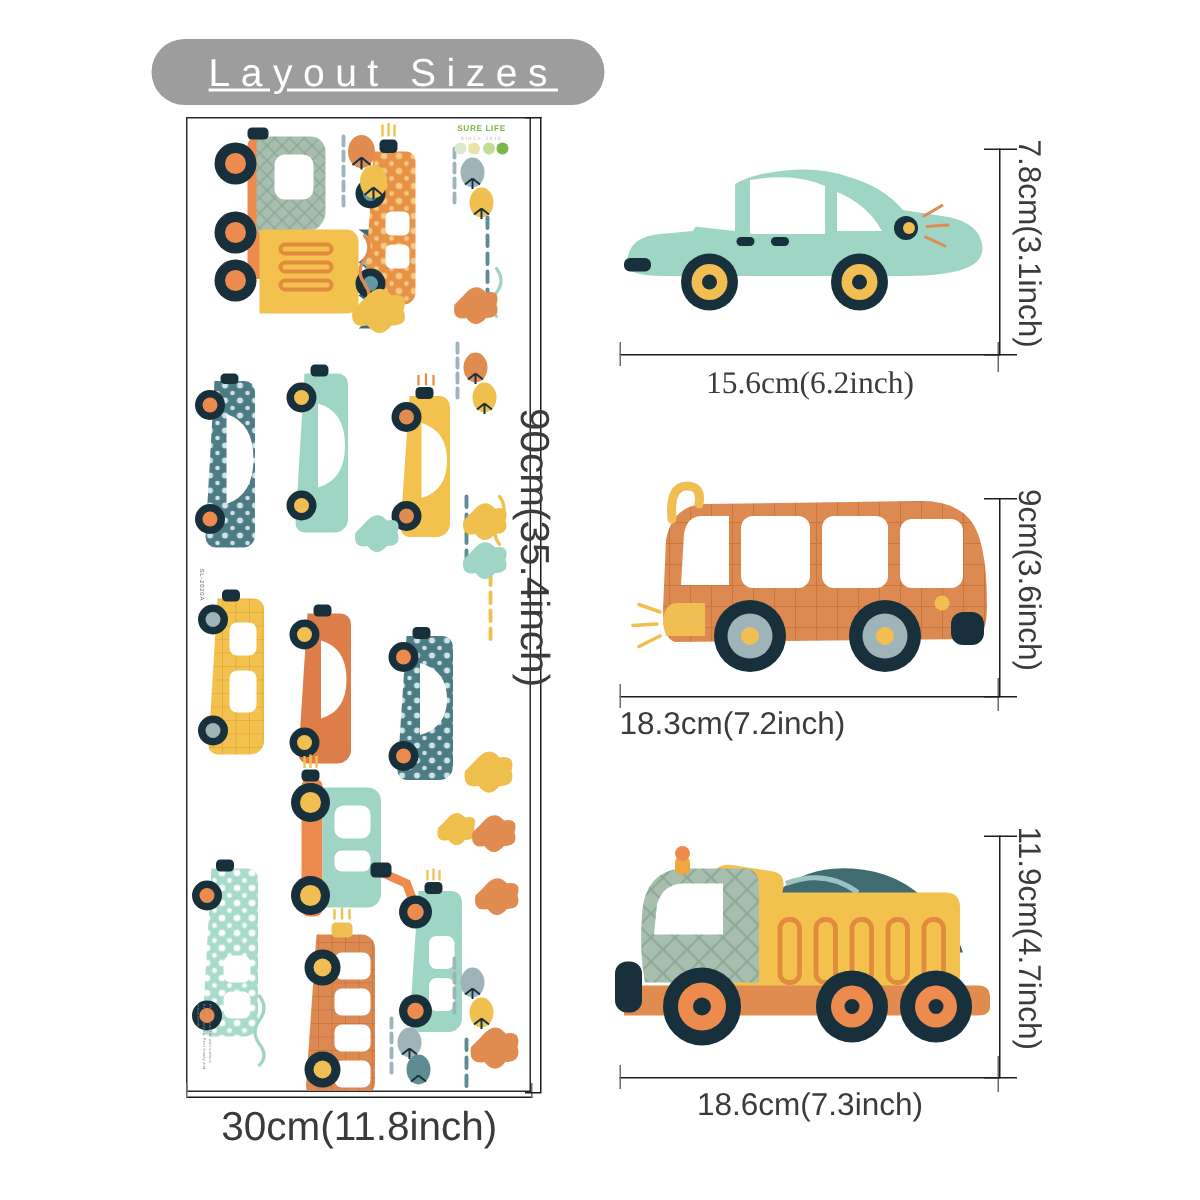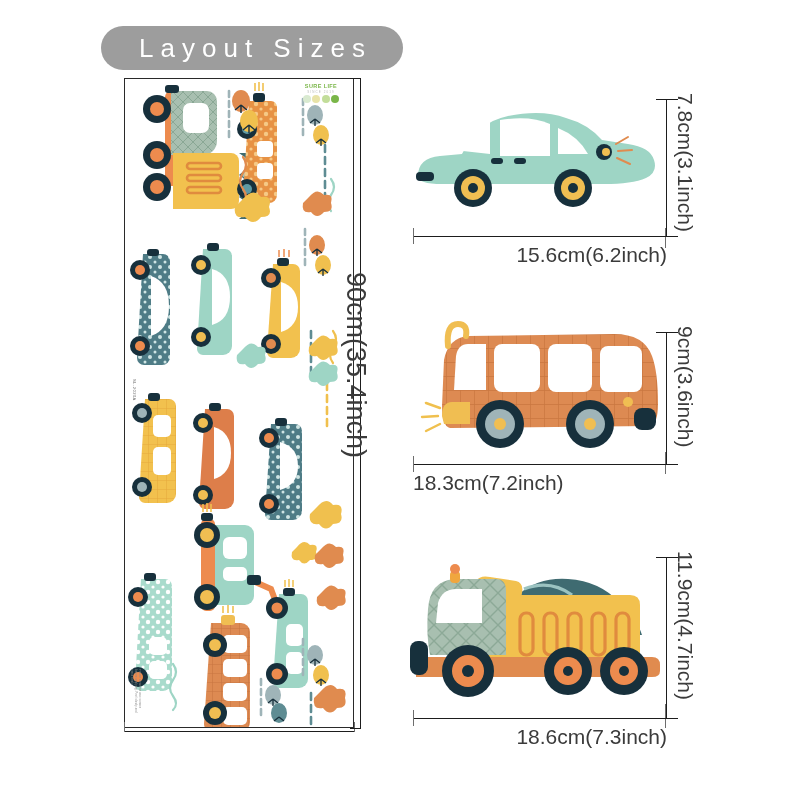--- a/index.html
+++ b/index.html
@@ -18,20 +18,21 @@
     background: #9d9d9d;
     border-radius: 22px;
     display: flex; align-items: center; justify-content: center;
   }
   .header-pill .txt {
     color: #ffffff;
     font-size: 26px;
     letter-spacing: 7px;
     text-indent: 7px;
     font-weight: 400;
+    text-decoration: underline;
   }
 
   
   .sheet {
     position: absolute; left: 124px; top: 78px;
     width: 230px; height: 650px;
     background: #ffffff;
     border: 1.5px solid #2a2a2a;
     overflow: hidden;
   }
@@ -373,20 +374,21 @@
       </div>
 
       <div class="tinycode">SL-2020A</div>
       <div class="tinyprint">Please clean the wall surface before applying. Peel slowly and press firmly.</div>
     </div>
   </div>
 
   <div class="sheet-h-line"></div>
   <div class="cap-v" style="left:124px; top:722px; height:10px;"></div>
   <div class="cap-v" style="left:354px; top:722px; height:10px;"></div>
+  <div class="sheet-w-label">30cm(11.8inch)</div>
 
   <div class="sheet-v-line"></div>
   <div class="cap-h" style="left:350px; top:78px; width:11px;"></div>
   <div class="cap-h" style="left:350px; top:728px; width:11px;"></div>
   <div class="sheet-v-label">90cm(35.4inch)</div>
 
   <div class="item" style="left:408px; top:88px; width:270px; height:130px;">
     <svg width="270" height="130" viewBox="0 0 270 130">
       <path d="M10 88 q0 -18 22 -20 l22 -2 q16 -32 46 -38 q34 -7 58 2 q22 6 36 22 l26 4 q22 3 26 16 q4 12 -8 18 q-14 6 -42 6 l-162 0 q-24 0 -24 -8 z" fill="#9ED5C5"></path>
       <path d="M46 62 q14 -26 36 -30 l0 34 z" fill="#ffffff"></path>
@@ -407,21 +409,21 @@
         <circle cx="65" cy="100" r="5" fill="#17303C"></circle>
       <circle cx="165" cy="100" r="19" fill="#17303C"></circle>
         <circle cx="165" cy="100" r="12" fill="#F0BE52"></circle>
         <circle cx="165" cy="100" r="5" fill="#17303C"></circle>
     </svg>
   </div>
 
   <div class="line-h" style="left:413px; top:236px; width:254px;"></div>
   <div class="cap-v" style="left:413px; top:228px; height:16px;"></div>
   <div class="cap-v" style="left:665px; top:228px; height:20px;"></div>
-  <div class="dim-label" style="left:413px; top:243px; width:254px; text-align:right;">15.6cm(6.2inch)</div>
+  <div class="dim-label" style="left:413px; top:243px; width:254px; text-align:center;font-family:Liberation Serif, serif;">15.6cm(6.2inch)</div>
 
   <div class="line-v" style="left:666px; top:99px; height:138px;"></div>
   <div class="cap-h" style="left:656px; top:99px; width:22px;"></div>
   <div class="cap-h" style="left:656px; top:236px; width:22px;"></div>
   <div class="dim-label v" style="left:697px; top:93px;">7.8cm(3.1inch)</div>
 
   <div class="item" style="left:418px; top:320px; width:260px; height:140px;">
     <svg width="260" height="140" viewBox="0 0 260 140">
       <defs>
         <pattern id="busGrid" width="14" height="14" patternUnits="userSpaceOnUse">
@@ -497,20 +499,20 @@
         <circle cx="158" cy="126" r="5" fill="#17303C"></circle>
       <circle cx="214" cy="126" r="24" fill="#17303C"></circle>
         <circle cx="214" cy="126" r="14" fill="#ED8B4E"></circle>
         <circle cx="214" cy="126" r="5" fill="#17303C"></circle>
     </svg>
   </div>
 
   <div class="line-h" style="left:413px; top:718px; width:254px;"></div>
   <div class="cap-v" style="left:413px; top:710px; height:16px;"></div>
   <div class="cap-v" style="left:665px; top:704px; height:24px;"></div>
-  <div class="dim-label" style="left:413px; top:725px; width:254px; text-align:right;">18.6cm(7.3inch)</div>
+  <div class="dim-label" style="left:413px; top:725px; width:254px; text-align:center;">18.6cm(7.3inch)</div>
 
   <div class="line-v" style="left:666px; top:557px; height:161px;"></div>
   <div class="cap-h" style="left:656px; top:557px; width:22px;"></div>
   <div class="cap-h" style="left:656px; top:718px; width:22px;"></div>
   <div class="dim-label v" style="left:697px; top:551px;">11.9cm(4.7inch)</div>
 
 </div>
 
 </body></html>

